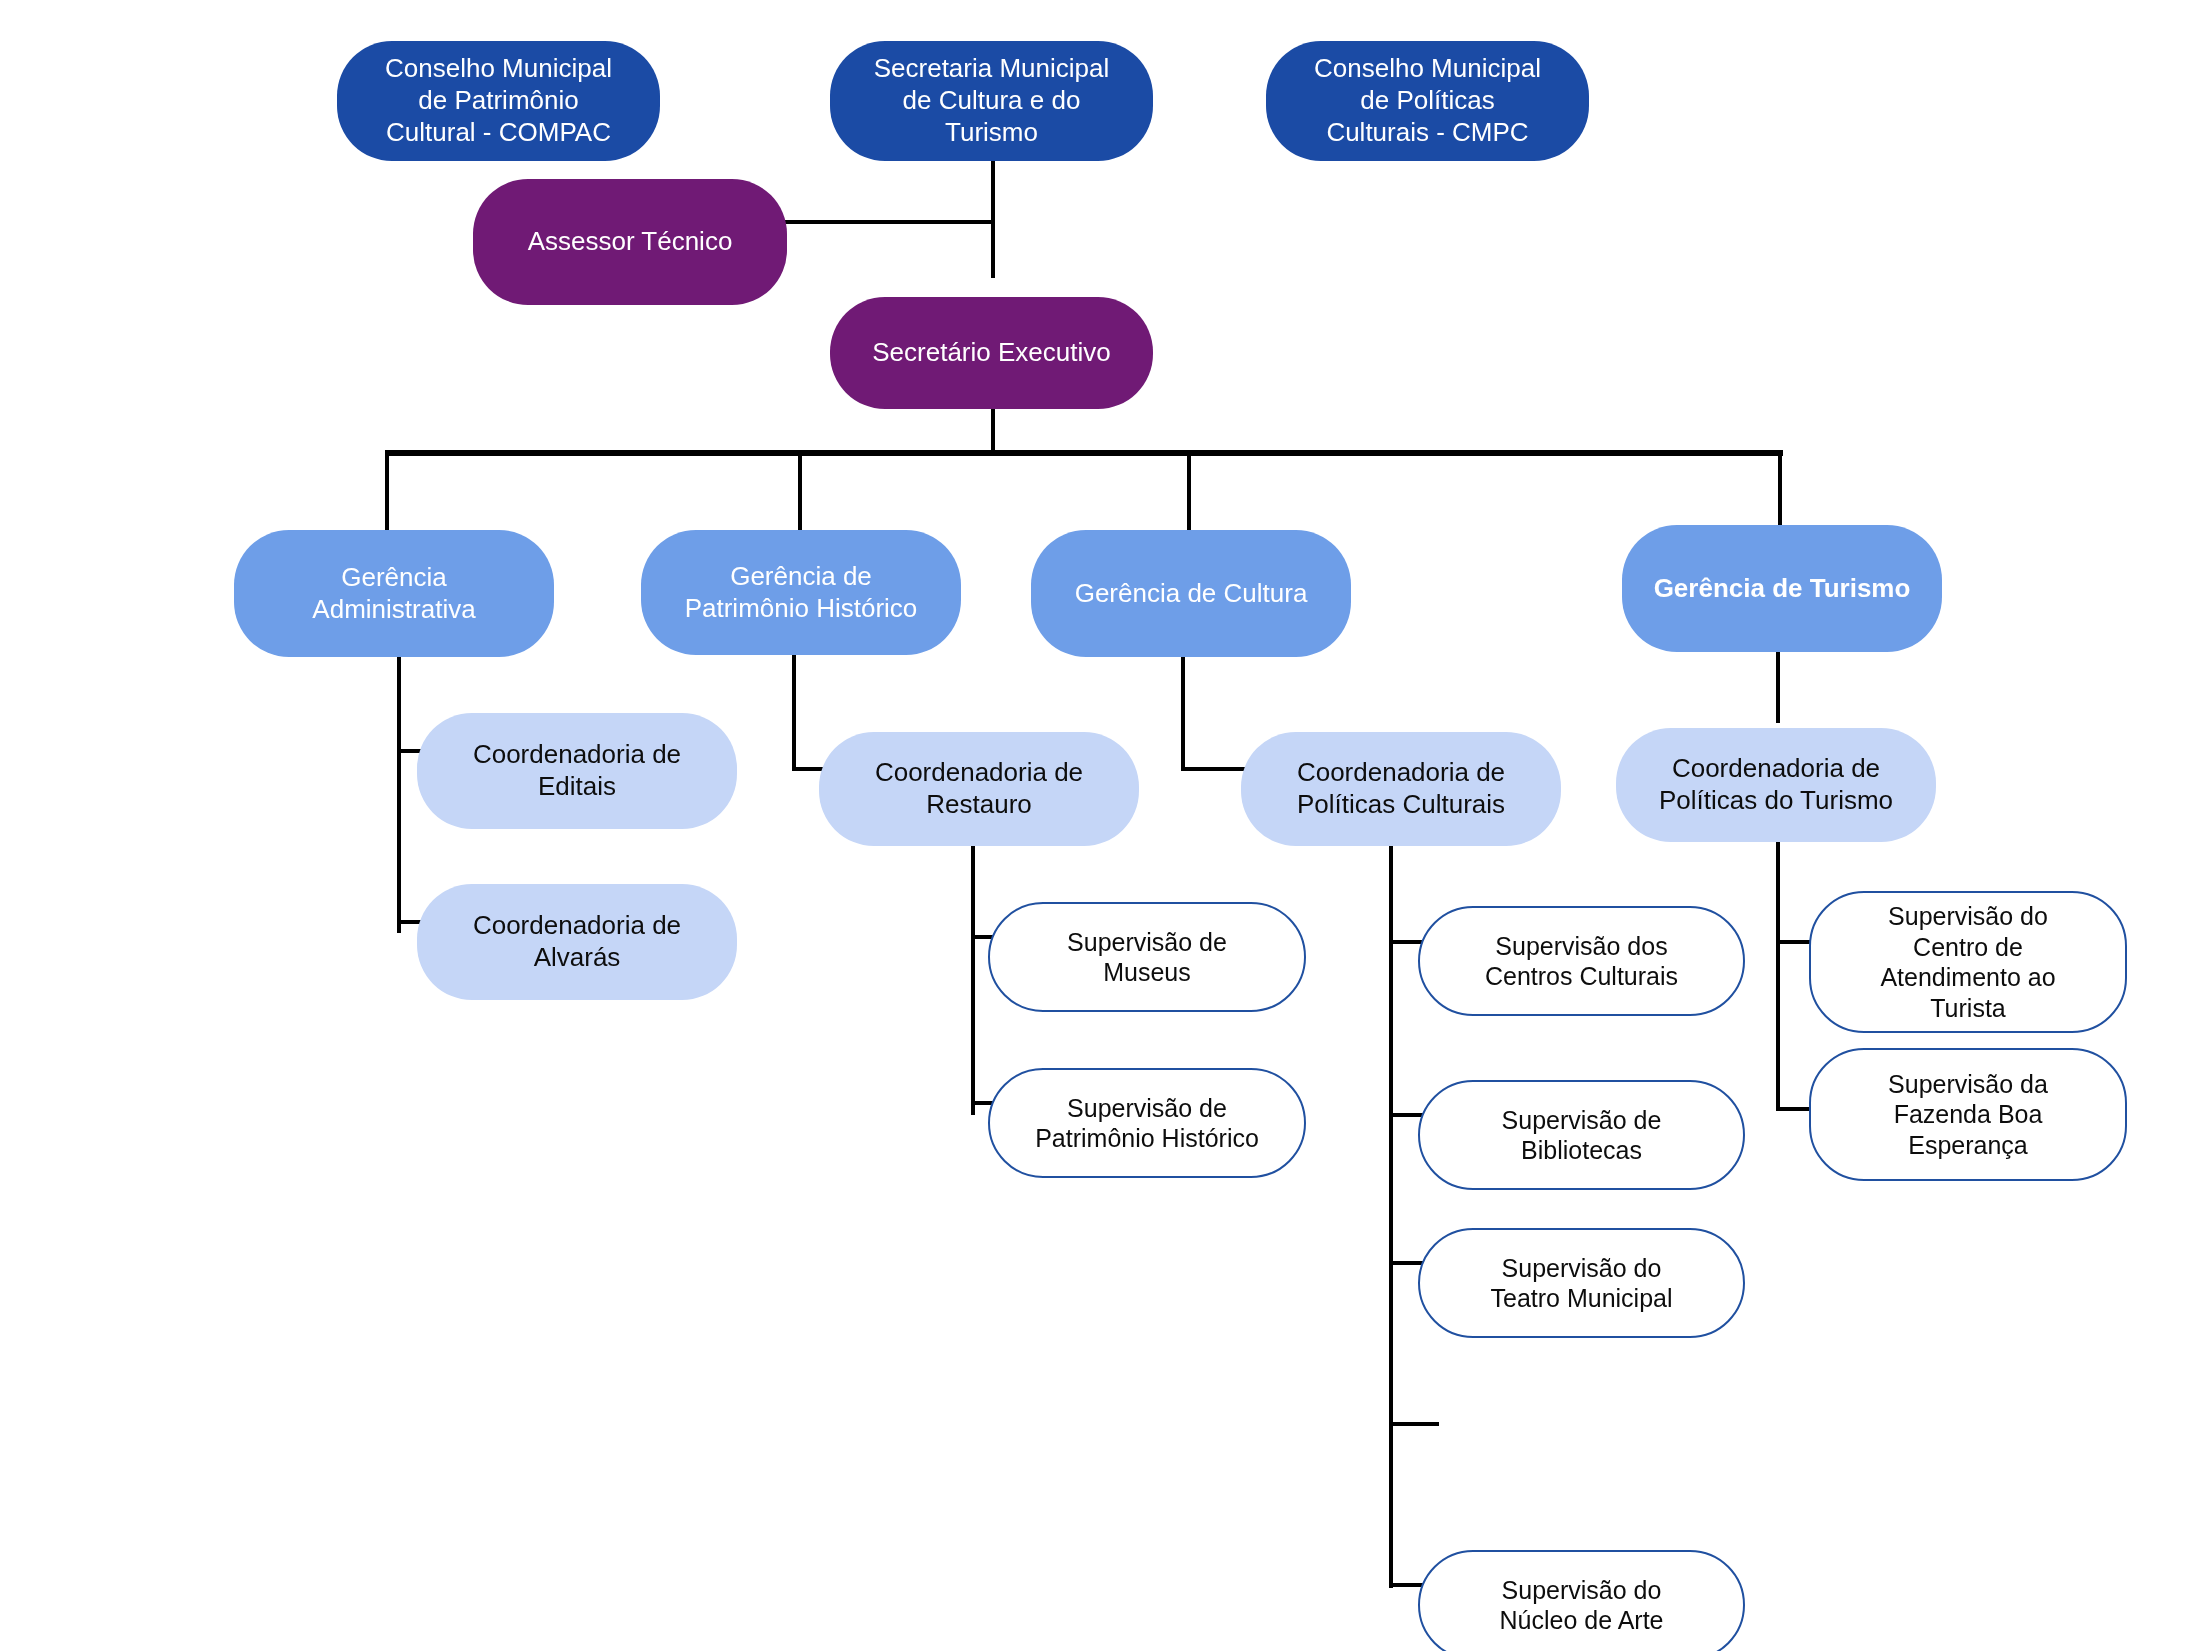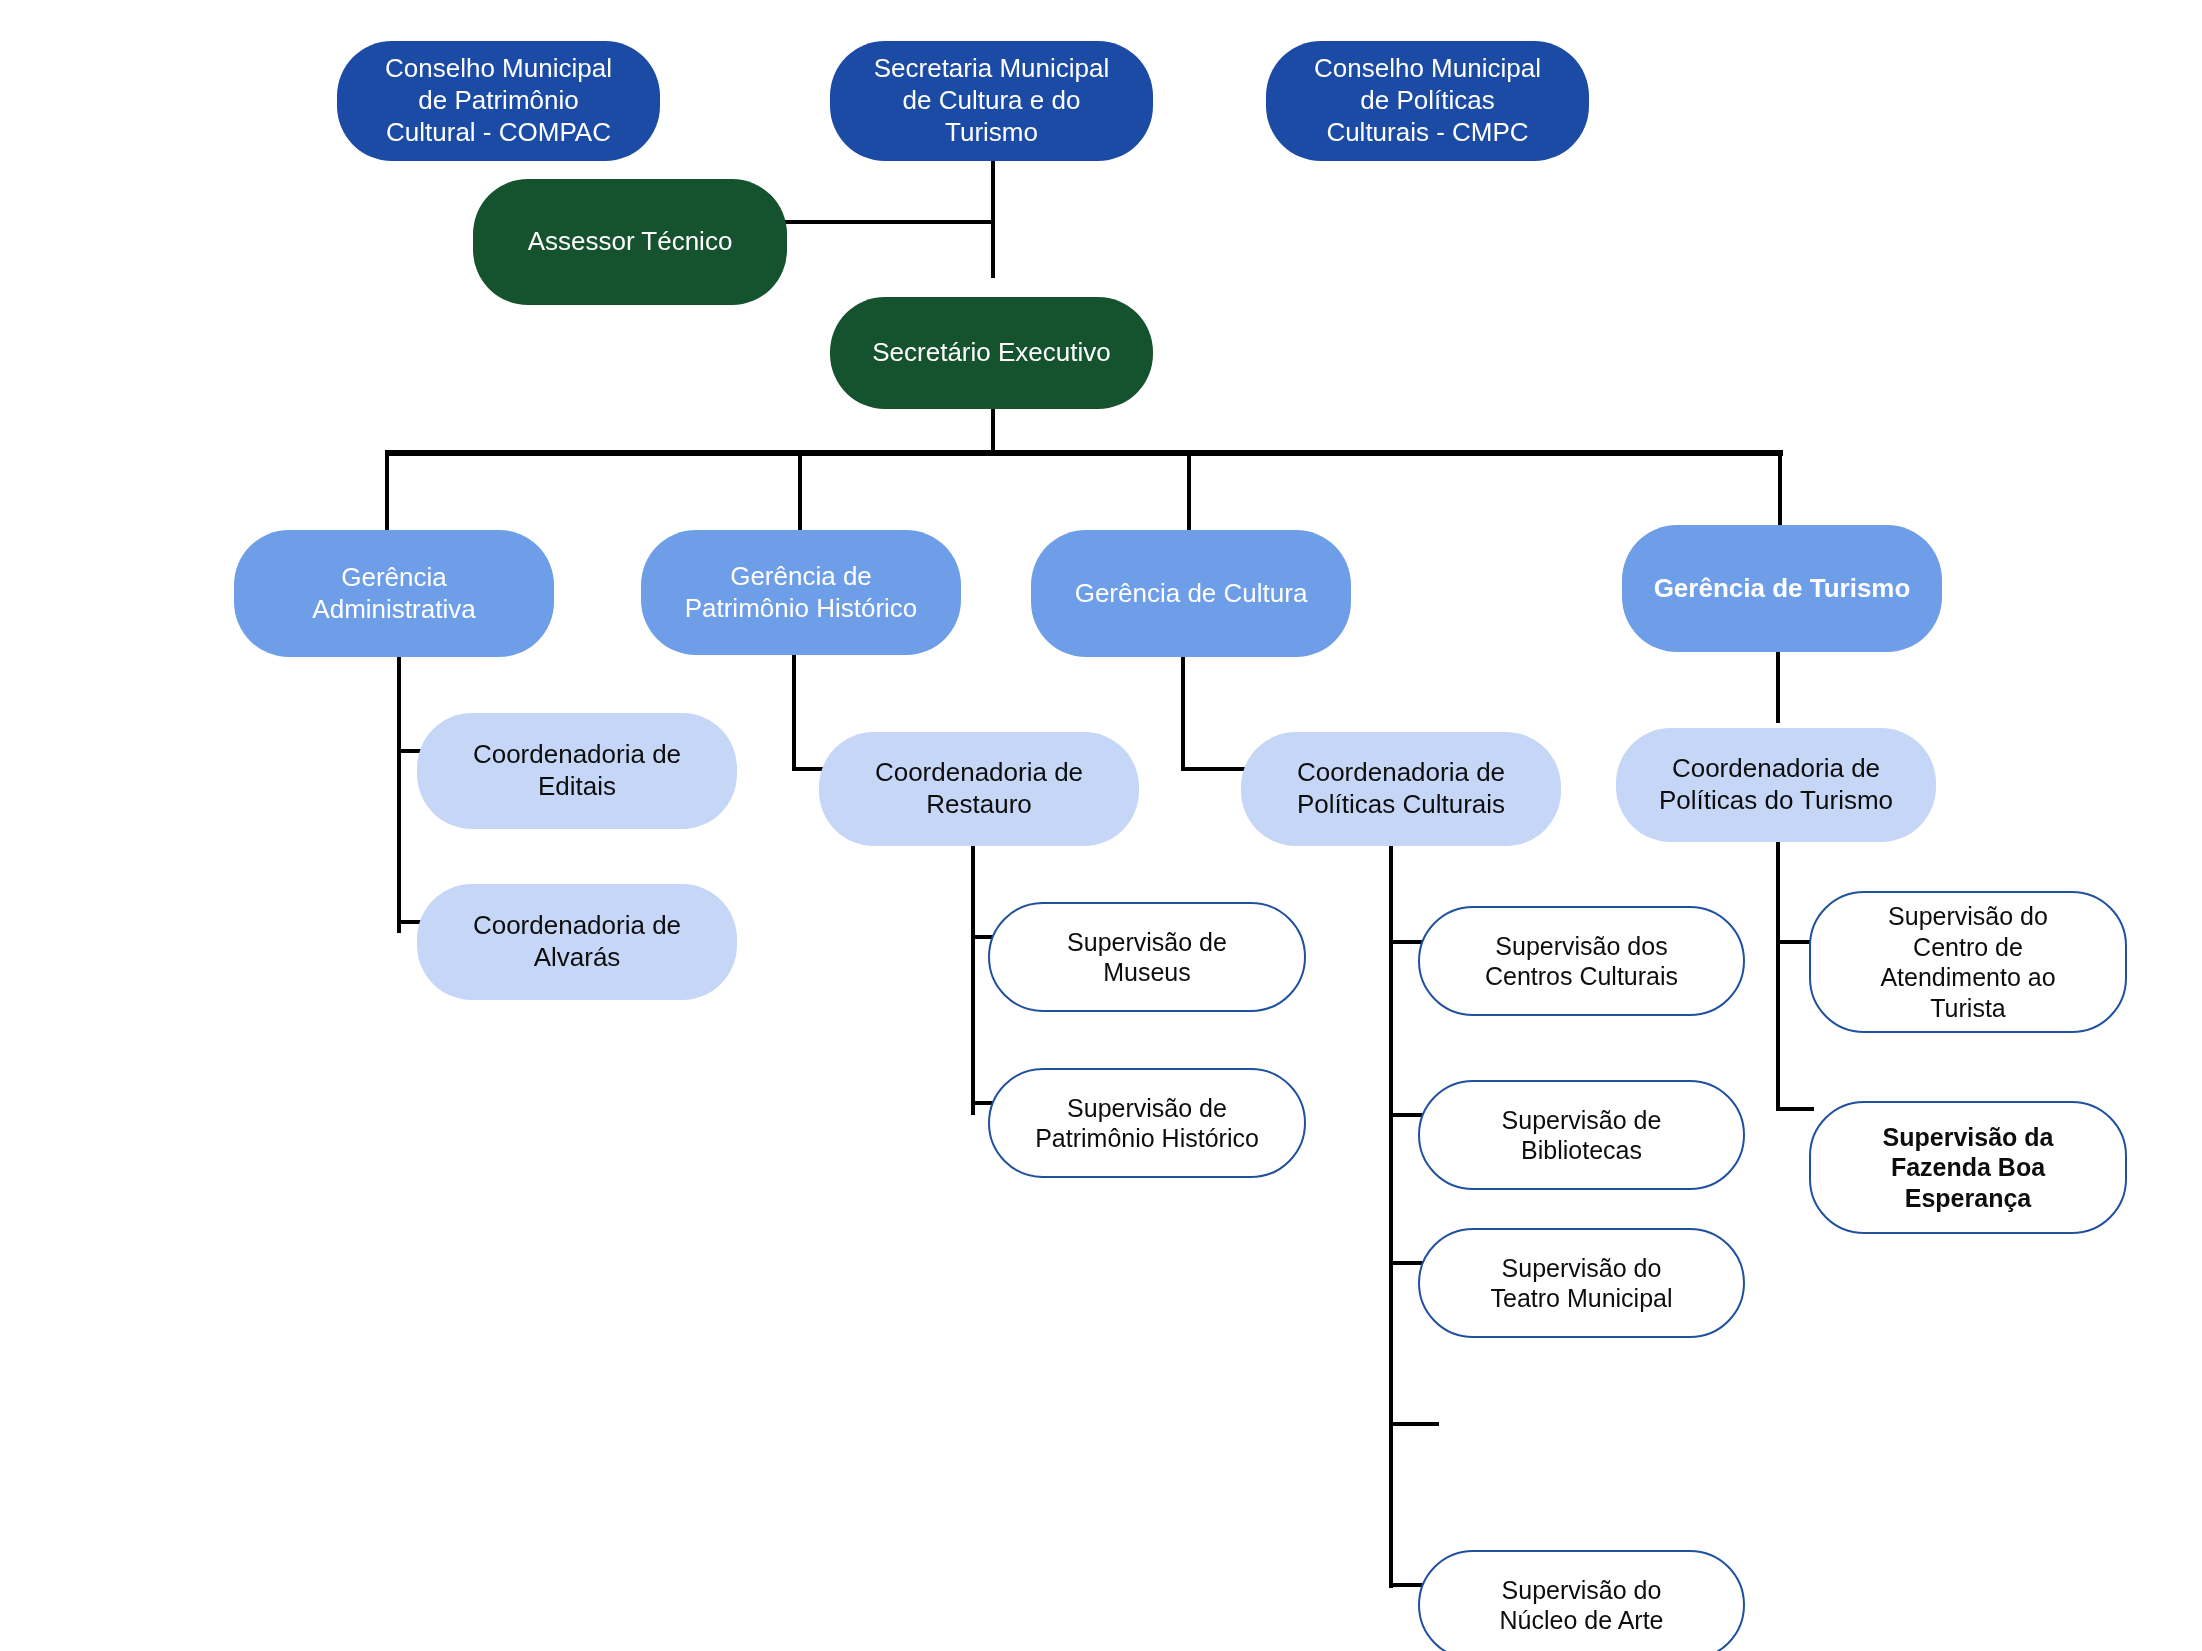--- a/index.html
+++ b/index.html
@@ -31,21 +31,21 @@
 
   
   .lvl-council {
     background: #1B4BA5;
     color: #ffffff;
     border-radius: 55px;
     font-size: 26px;
   }
   
   .lvl-exec {
-    background: #14532d;
+    background: #701a75;
     color: #ffffff;
     border-radius: 55px;
     font-size: 26px;
   }
   
   .lvl-gerencia {
     background: #6E9EE8;
     color: #ffffff;
     border-radius: 55px;
     font-size: 26px;
@@ -223,20 +223,20 @@
 Núcleo de Arte</span>
   </div>
 
   <div class="node lvl-superv" style="left:1809px; top:869px; width:318px; height:142px;">
     <span>Supervisão do
 Centro de
 Atendimento ao
 Turista</span>
   </div>
 
-  <div class="node lvl-superv" style="left:1809px; top:1079px; width:318px; height:133px;font-weight:bold;">
+  <div class="node lvl-superv" style="left:1809px; top:1026px; width:318px; height:133px;">
     <span>Supervisão da
 Fazenda Boa
 Esperança</span>
   </div>
 
 </div>
 
 
 </body></html>

